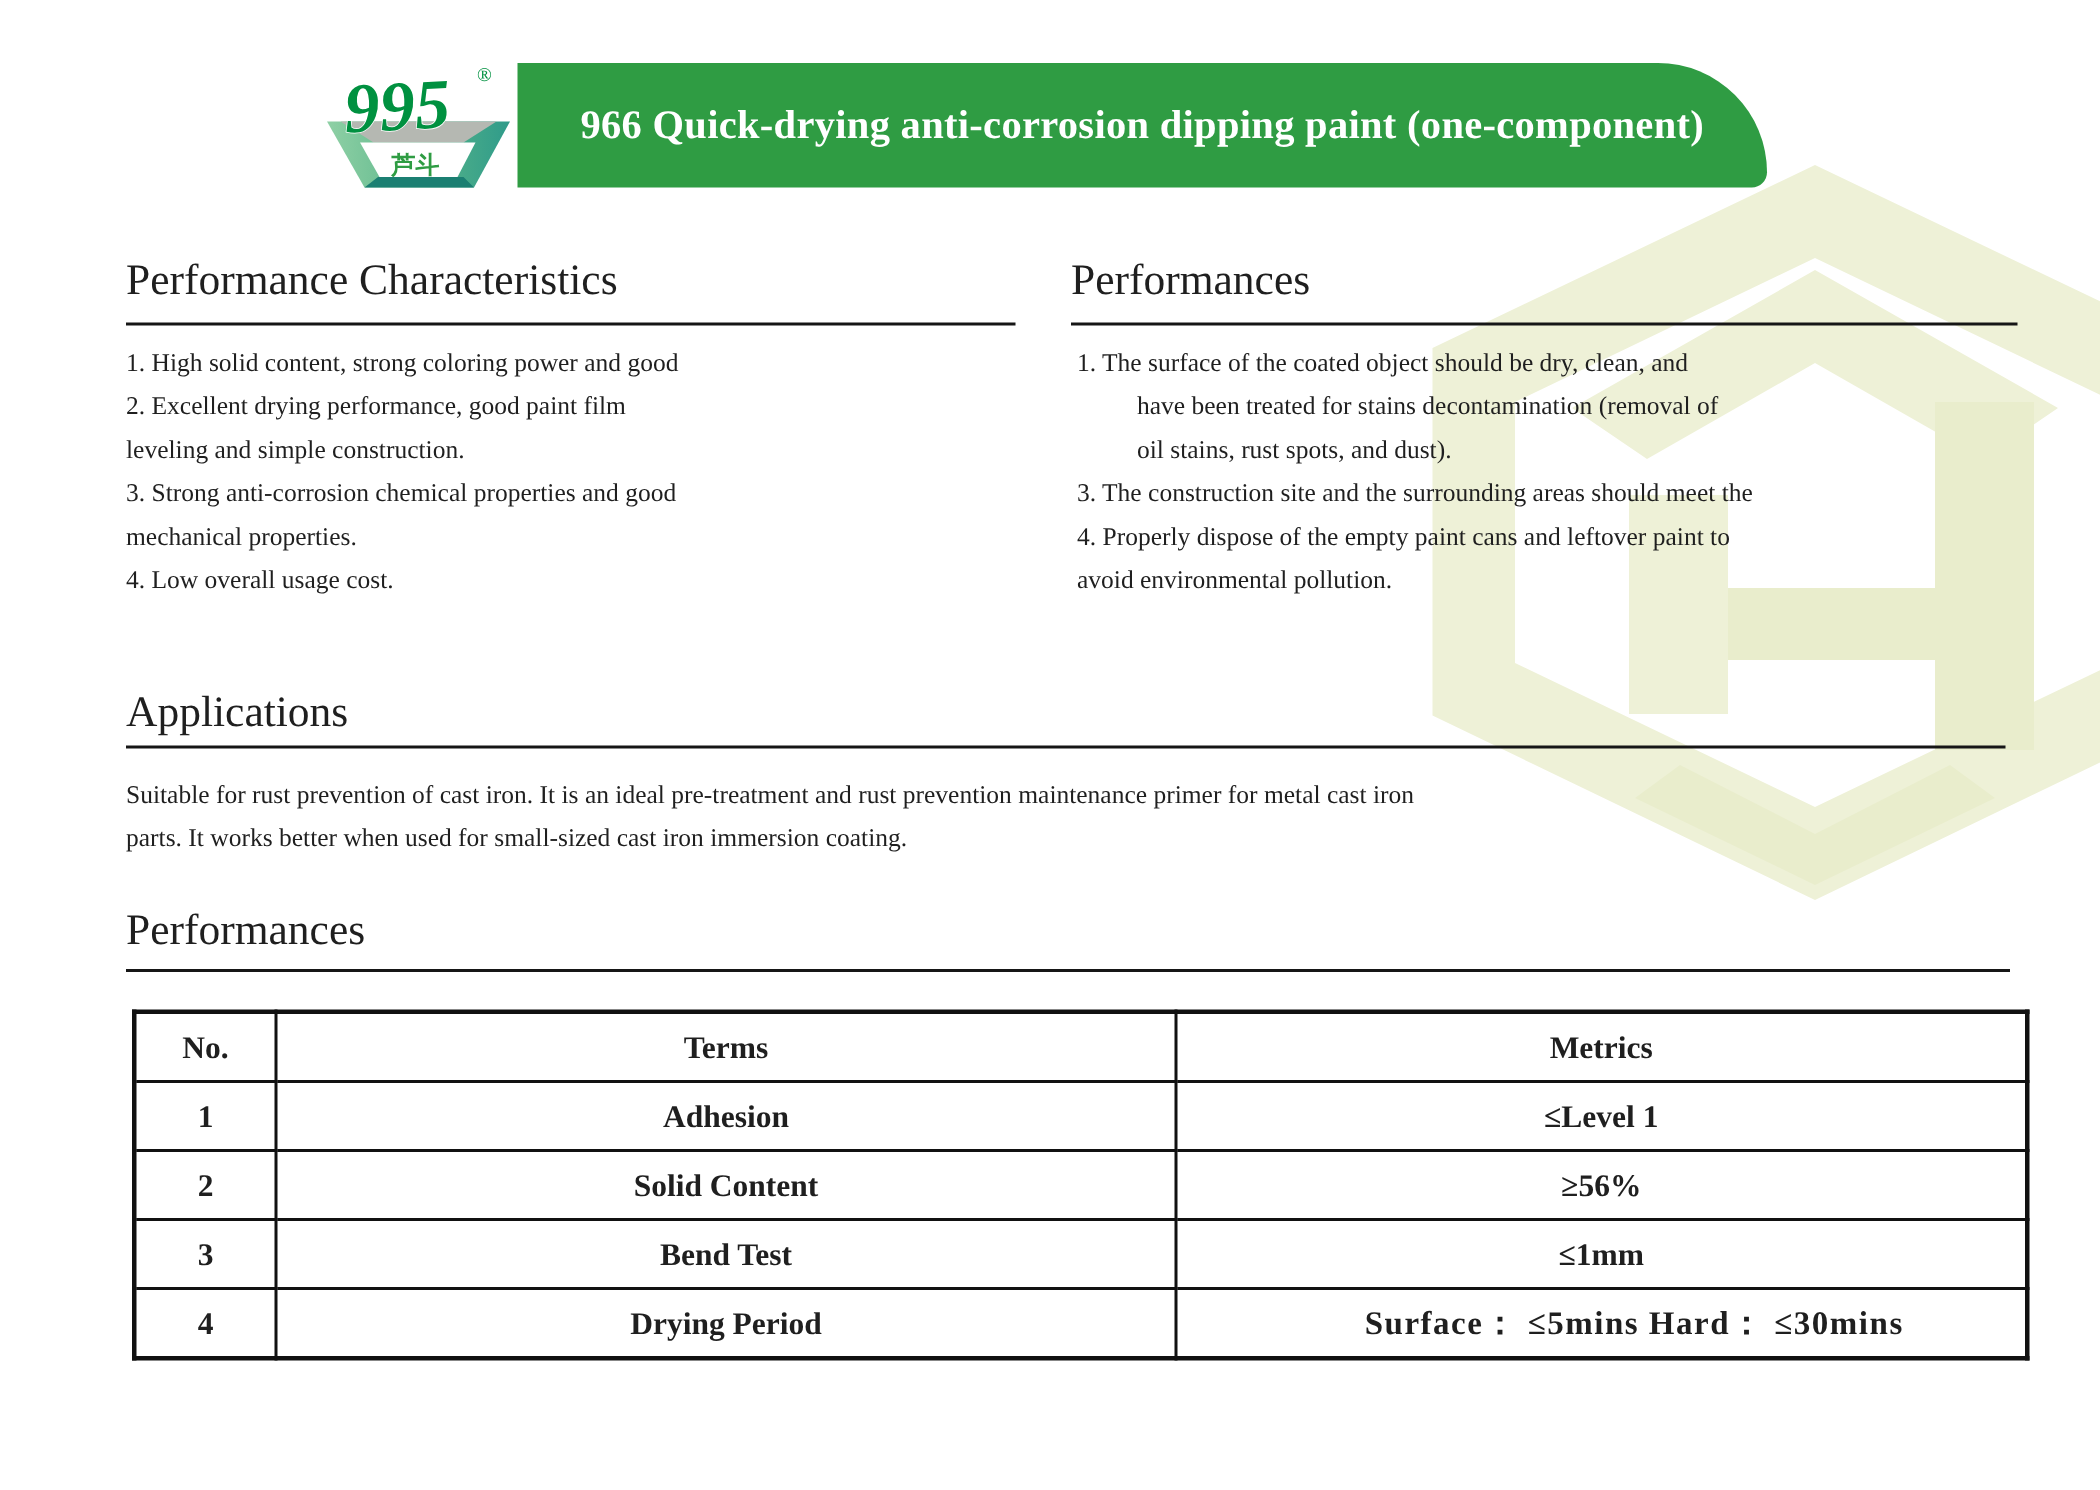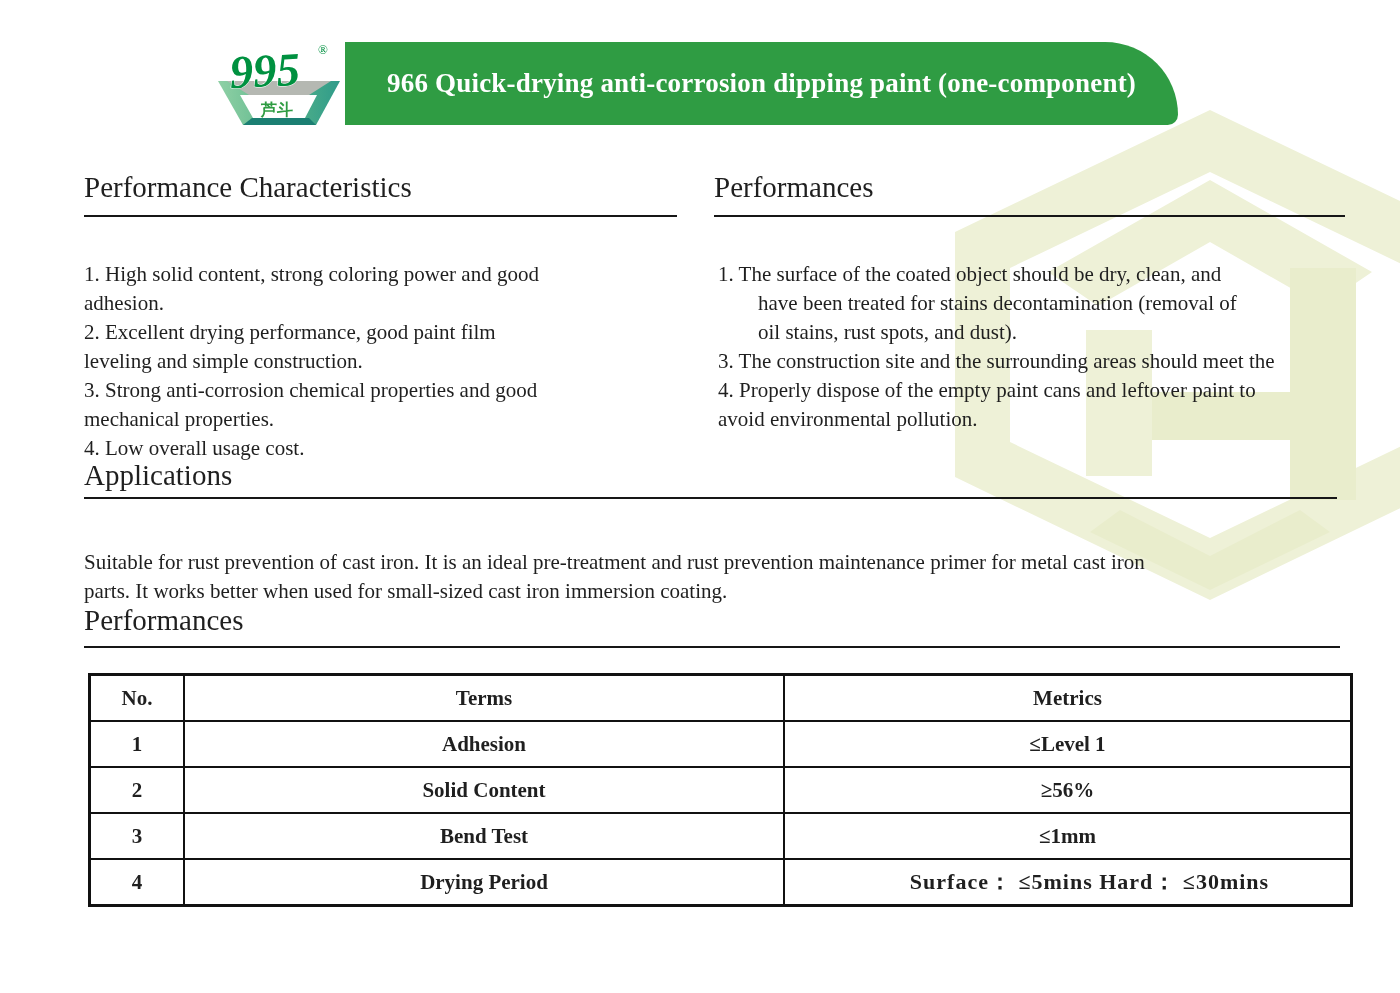--- a/index.html
+++ b/index.html
@@ -13,21 +13,21 @@
   #banner{
     position:absolute;left:345px;top:42px;width:833px;height:83px;z-index:2;
     border-radius:0 86px 12px 0;display:flex;align-items:center;justify-content:center;
   }
   #banner .title{font-weight:bold;font-size:27px;letter-spacing:0.2px;text-align:center;}
   #logo{position:absolute;left:216px;top:40px;width:134px;height:90px;z-index:3;}
   
   .heading{position:absolute;font-size:29px;line-height:30px;z-index:2;text-align:center;}
   .rule{position:absolute;height:0;border-top:2px solid #161616;z-index:2;}
   
-  .textcol{position:absolute;z-index:2;font-size:21px;margin-top:33px;}
+  .textcol{position:absolute;z-index:2;font-size:17px;}
   .textcol .ln{white-space:nowrap;height:29px;line-height:29px;}
   .textcol .ind{padding-left:40px;}
   
   #perf-table{
     position:absolute;left:88px;top:673px;z-index:2;
     border-collapse:collapse;table-layout:fixed;width:1255px;
   }
   #perf-table td{
     border:2.5px solid #111;text-align:center;vertical-align:middle;
     font-size:21px;height:44px;padding:0;font-weight:bold;
@@ -79,21 +79,20 @@
     <text x="45" y="75" font-size="16" fill="#2f9c43" font-family="'Liberation Serif',serif" font-weight="bold">芦斗</text>
 
     <text x="14" y="47" font-size="47" font-weight="bold" font-style="italic" font-family="'Liberation Serif',serif" fill="#009140" stroke="#ffffff" stroke-width="1" paint-order="stroke" transform="rotate(-3 40 40)">995</text>
     <text x="102" y="14" font-size="13" fill="#009140" font-family="'Liberation Serif',serif">®</text>
   </svg>
 
   <div class="heading" style="left:84px;top:172px;">Performance Characteristics</div>
   <div class="rule" style="left:84px;top:215px;width:593px;"></div>
   <div class="textcol" style="left:84px;top:227px;width:600px;">
     <div class="ln">1. High solid content, strong coloring power and good</div>
-    <div class="ln">adhesion.</div>
     <div class="ln">2. Excellent drying performance, good paint film</div>
     <div class="ln">leveling and simple construction.</div>
     <div class="ln">3. Strong anti-corrosion chemical properties and good</div>
     <div class="ln">mechanical properties.</div>
     <div class="ln">4. Low overall usage cost.</div>
   </div>
 
   <div class="heading" style="left:714px;top:172px;">Performances</div>
   <div class="rule" style="left:714px;top:215px;width:631px;"></div>
   <div class="textcol" style="left:718px;top:227px;width:665px;">

